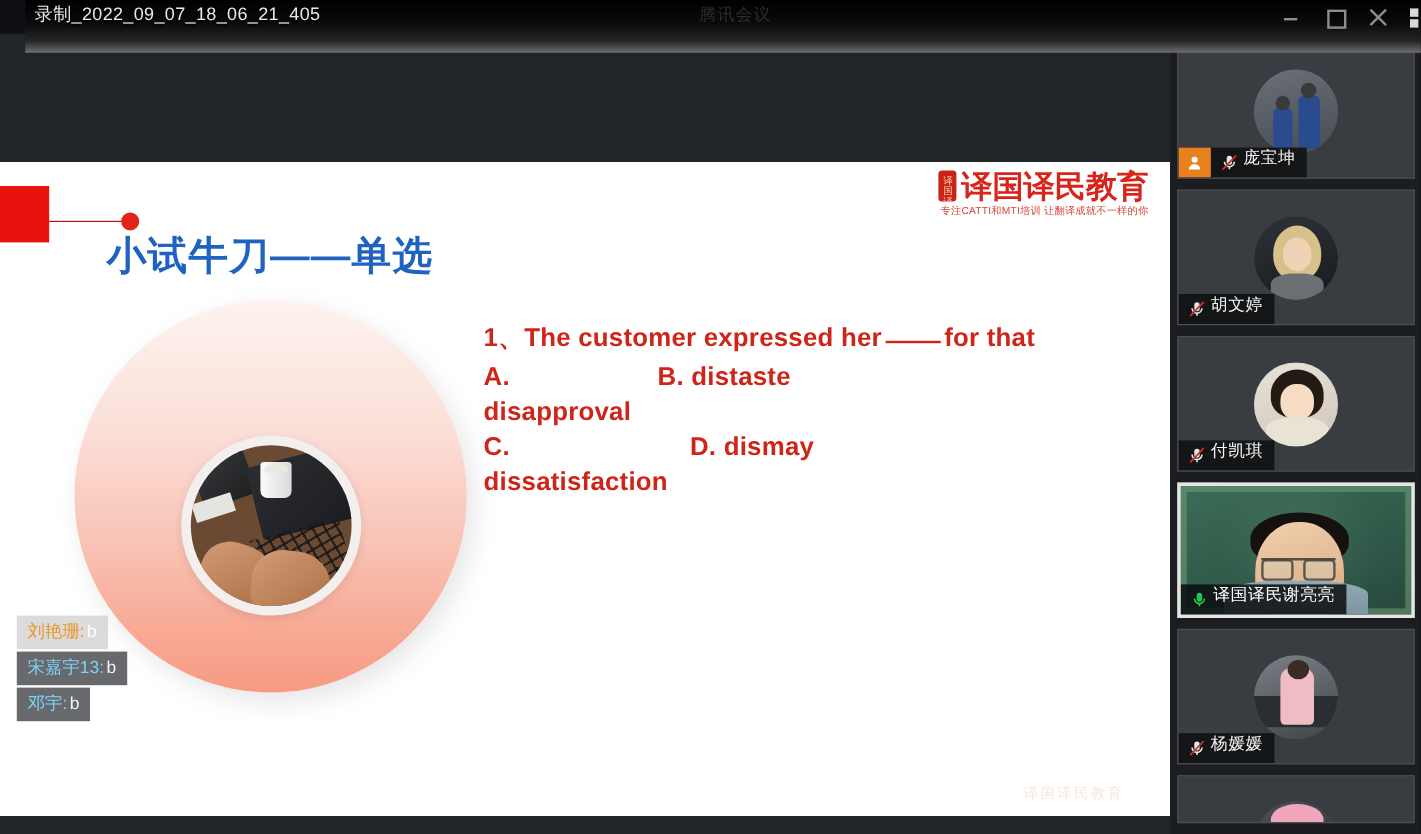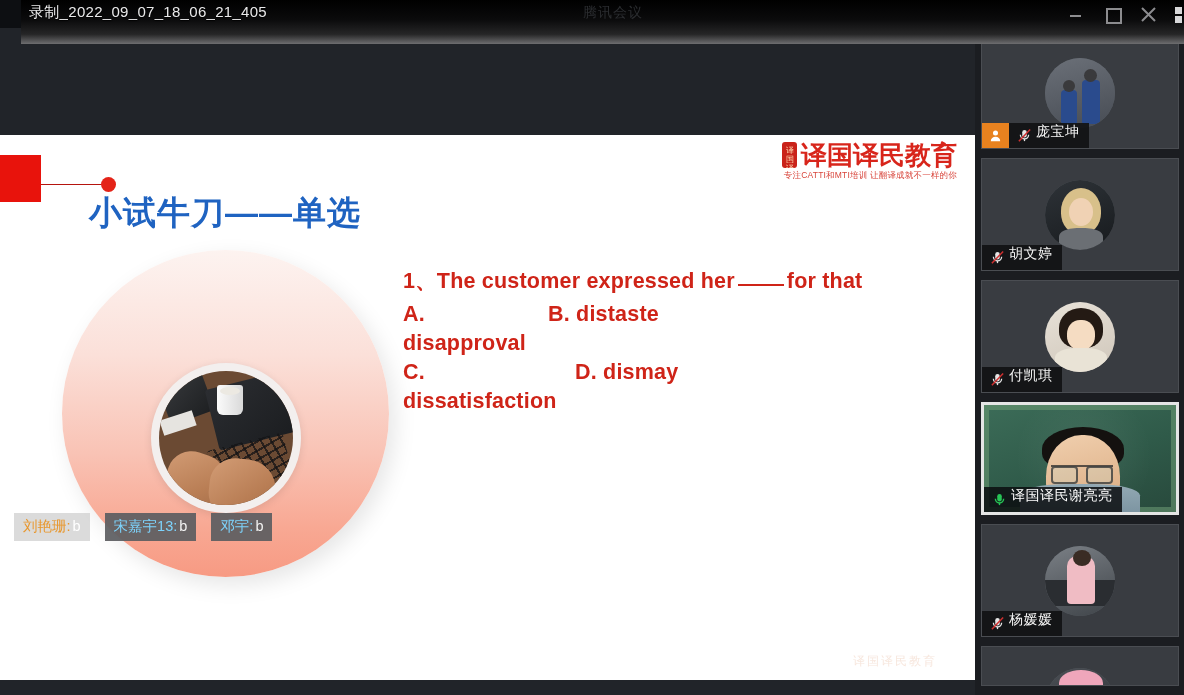--- a/index.html
+++ b/index.html
@@ -252,21 +252,21 @@
     font-size: 12px;
     color: #f6e3d8;
     opacity: .85;
     letter-spacing: 2px;
     white-space: nowrap;
   }
 
   
   .chat {
     position: absolute; left: 14px; top: 485px;
-    display: flex; flex-direction: row; gap: 15px;
+    display: flex; flex-direction: column; gap: 2px;
     z-index: 12;
   }
   .chat-msg {
     display: inline-flex; align-items: baseline;
     padding: 4px 9px 5px 9px;
     font-size: 14.5px;
     color: #f2f2f2;
     white-space: nowrap;
     width: max-content;
   }

